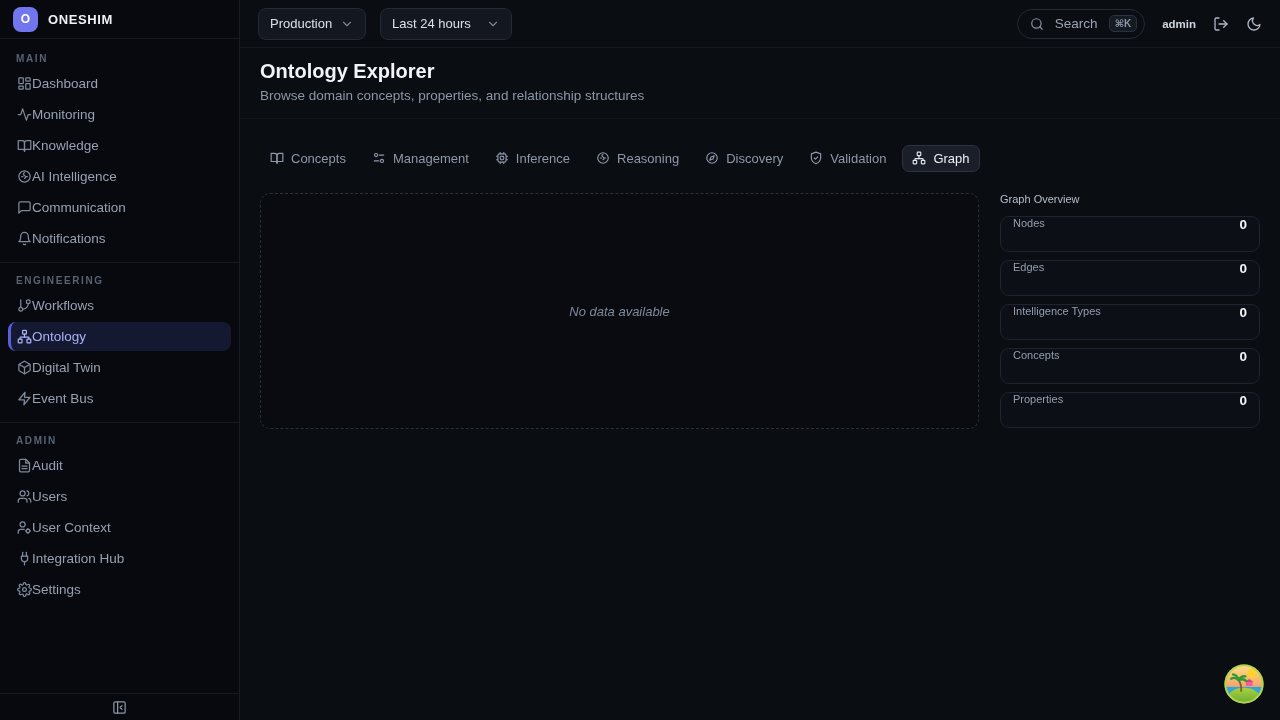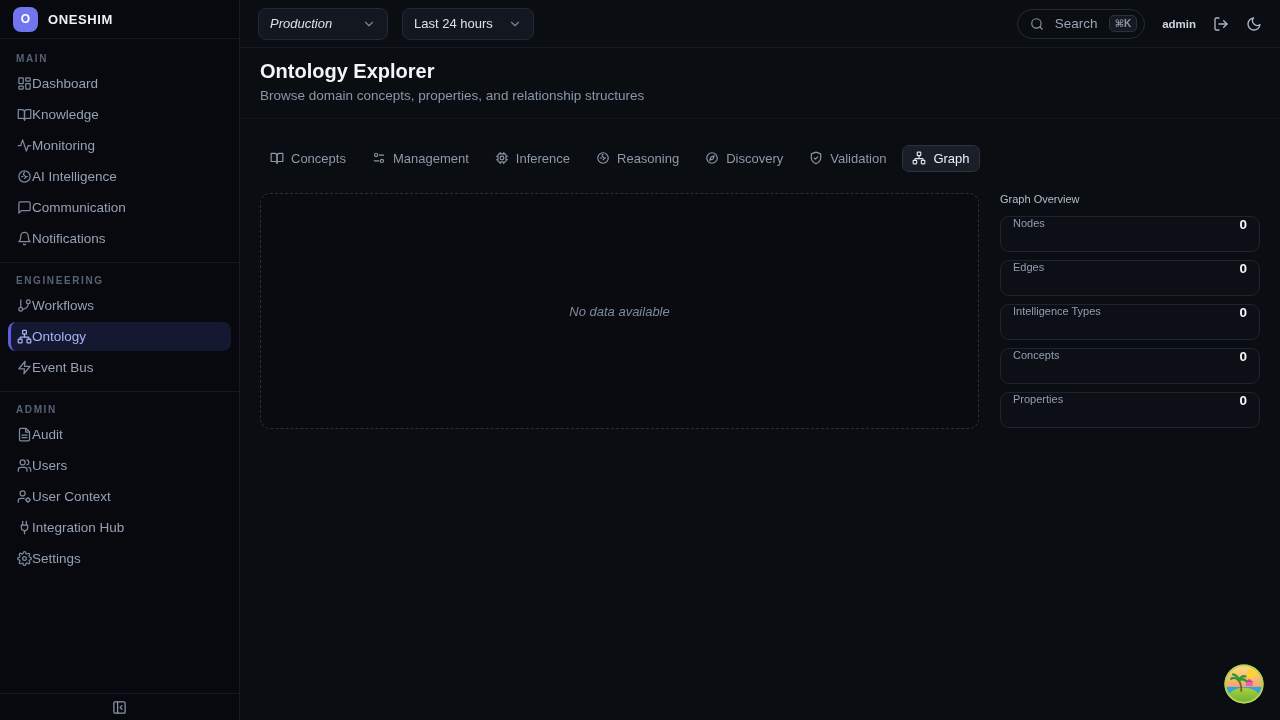--- a/index.html
+++ b/index.html
@@ -60,21 +60,21 @@
     display: flex; align-items: center; padding: 0 18px; gap: 14px;
   }
   .select-btn {
     height: 32px; background: #13171f; border: 1px solid #242b37;
     border-radius: 8px; color: #dbe1ea; font-size: 13px;
     display: flex; align-items: center; justify-content: space-between;
     padding: 0 11px; cursor: pointer; font-family: inherit;
   }
   .select-btn .icon { color: #7b8596; }
   .select-btn .icon svg { width: 14px; height: 14px; }
-  .env-select { width: 130px; font-style: italic; }
+  .env-select { width: 108px; }
   .time-select { width: 132px; }
 
   .topbar-right { margin-left: auto; display: flex; align-items: center; gap: 17px; }
   .search-pill {
     height: 30px; border: 1px solid #242b37; background: transparent;
     border-radius: 999px; display: flex; align-items: center; gap: 11px;
     padding: 0 7px 0 12px; cursor: pointer; font-family: inherit;
   }
   .search-pill .icon { color: #8a94a5; }
   .search-pill .icon svg { width: 14px; height: 14px; }
@@ -148,33 +148,33 @@
               <rect x="14" y="3" width="7" height="5" rx="1"></rect>
               <rect x="14" y="12" width="7" height="9" rx="1"></rect>
               <rect x="3" y="16" width="7" height="5" rx="1"></rect>
             </svg>
           </span>
         <span>Dashboard</span>
       </div>
       <div class="nav-item">
         <span class="icon">
             <svg viewBox="0 0 24 24" fill="none" stroke="currentColor" stroke-width="2" stroke-linecap="round" stroke-linejoin="round">
+              <path d="M22 12h-4l-3 9L9 3l-3 9H2"></path>
+            </svg>
+          </span>
+        <span>Monitoring</span>
+      </div>
+      <div class="nav-item">
+        <span class="icon">
+            <svg viewBox="0 0 24 24" fill="none" stroke="currentColor" stroke-width="2" stroke-linecap="round" stroke-linejoin="round">
               <path d="M2 4h6a4 4 0 0 1 4 4v13a3 3 0 0 0-3-3H2z"></path>
               <path d="M22 4h-6a4 4 0 0 0-4 4v13a3 3 0 0 1 3-3h7z"></path>
             </svg>
           </span>
         <span>Knowledge</span>
-      </div>
-      <div class="nav-item">
-        <span class="icon">
-            <svg viewBox="0 0 24 24" fill="none" stroke="currentColor" stroke-width="2" stroke-linecap="round" stroke-linejoin="round">
-              <path d="M22 12h-4l-3 9L9 3l-3 9H2"></path>
-            </svg>
-          </span>
-        <span>Monitoring</span>
       </div>
       <div class="nav-item">
         <span class="icon">
             <svg viewBox="0 0 24 24" fill="none" stroke="currentColor" stroke-width="2" stroke-linecap="round" stroke-linejoin="round">
               <circle cx="12" cy="12" r="9"></circle>
               <path d="M12 5.5c-2.3 1.2-2.3 3.6 0 4.8s2.3 3.6 0 4.8"></path>
               <path d="M7.5 12h2"></path>
               <path d="M14.5 12h2"></path>
             </svg>
           </span>
@@ -216,20 +216,30 @@
         <span class="icon">
             <svg viewBox="0 0 24 24" fill="none" stroke="currentColor" stroke-width="2" stroke-linecap="round" stroke-linejoin="round">
               <rect x="9" y="2" width="6" height="6" rx="1"></rect>
               <rect x="2" y="16" width="6" height="6" rx="1"></rect>
               <rect x="16" y="16" width="6" height="6" rx="1"></rect>
               <path d="M5 16v-2a1 1 0 0 1 1-1h12a1 1 0 0 1 1 1v2"></path>
               <path d="M12 8v5"></path>
             </svg>
           </span>
         <span>Ontology</span>
+      </div>
+      <div class="nav-item">
+        <span class="icon">
+            <svg viewBox="0 0 24 24" fill="none" stroke="currentColor" stroke-width="2" stroke-linecap="round" stroke-linejoin="round">
+              <path d="M21 8a2 2 0 0 0-1-1.73l-7-4a2 2 0 0 0-2 0l-7 4A2 2 0 0 0 3 8v8a2 2 0 0 0 1 1.73l7 4a2 2 0 0 0 2 0l7-4A2 2 0 0 0 21 16z"></path>
+              <path d="M3.3 7 12 12l8.7-5"></path>
+              <path d="M12 22V12"></path>
+            </svg>
+          </span>
+        <span>Digital Twin</span>
       </div>
       <div class="nav-item">
         <span class="icon">
             <svg viewBox="0 0 24 24" fill="none" stroke="currentColor" stroke-width="2" stroke-linecap="round" stroke-linejoin="round">
               <polygon points="13 2 3 14 12 14 11 22 21 10 12 10 13 2"></polygon>
             </svg>
           </span>
         <span>Event Bus</span>
       </div>
 

